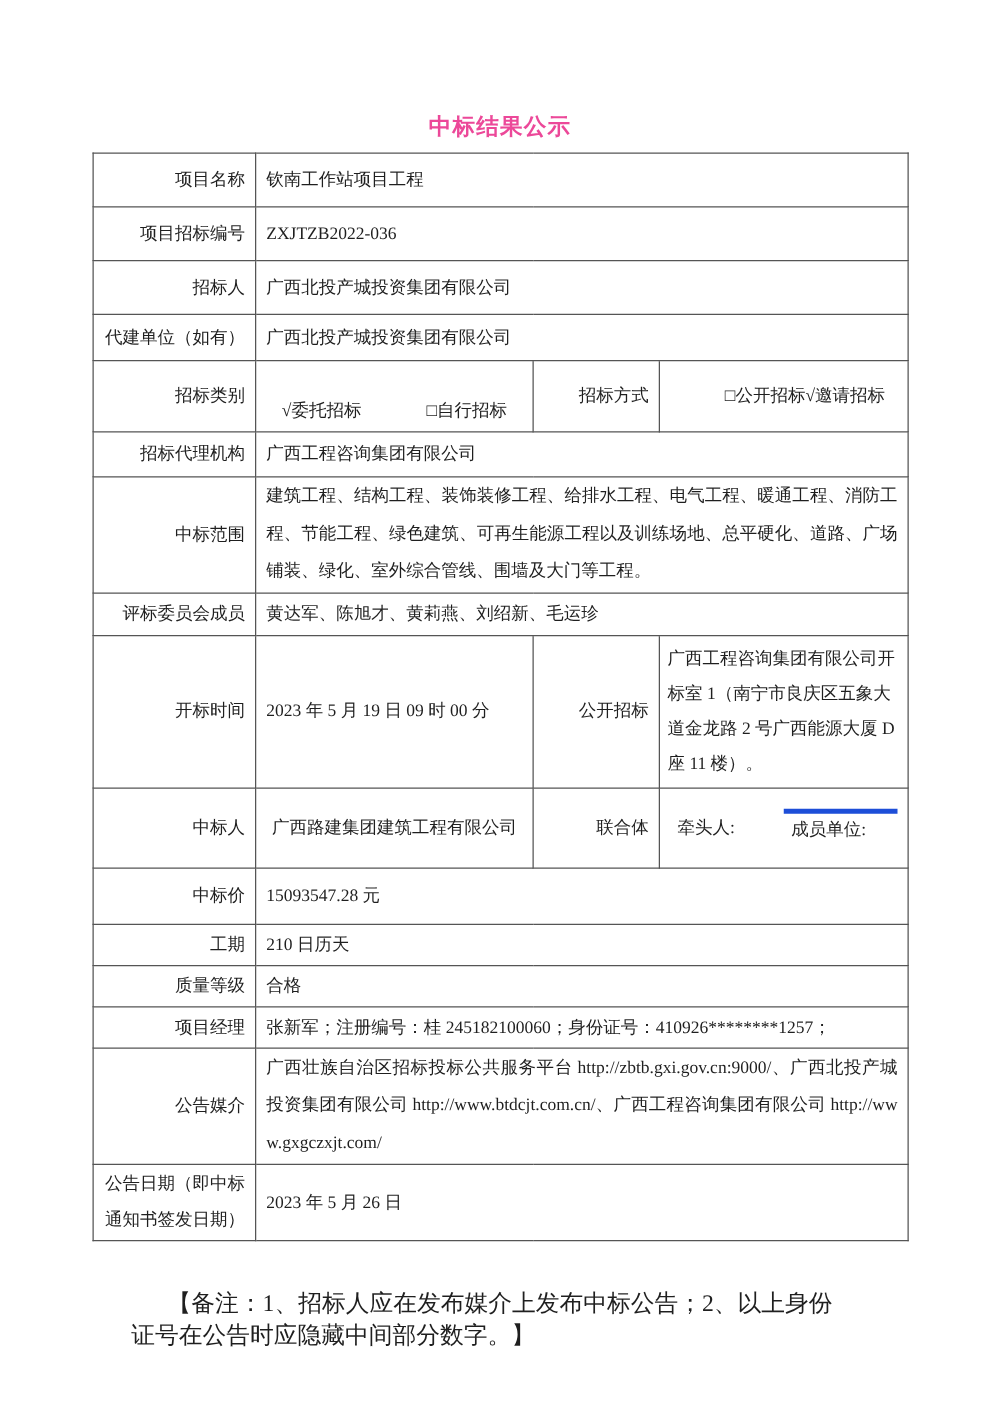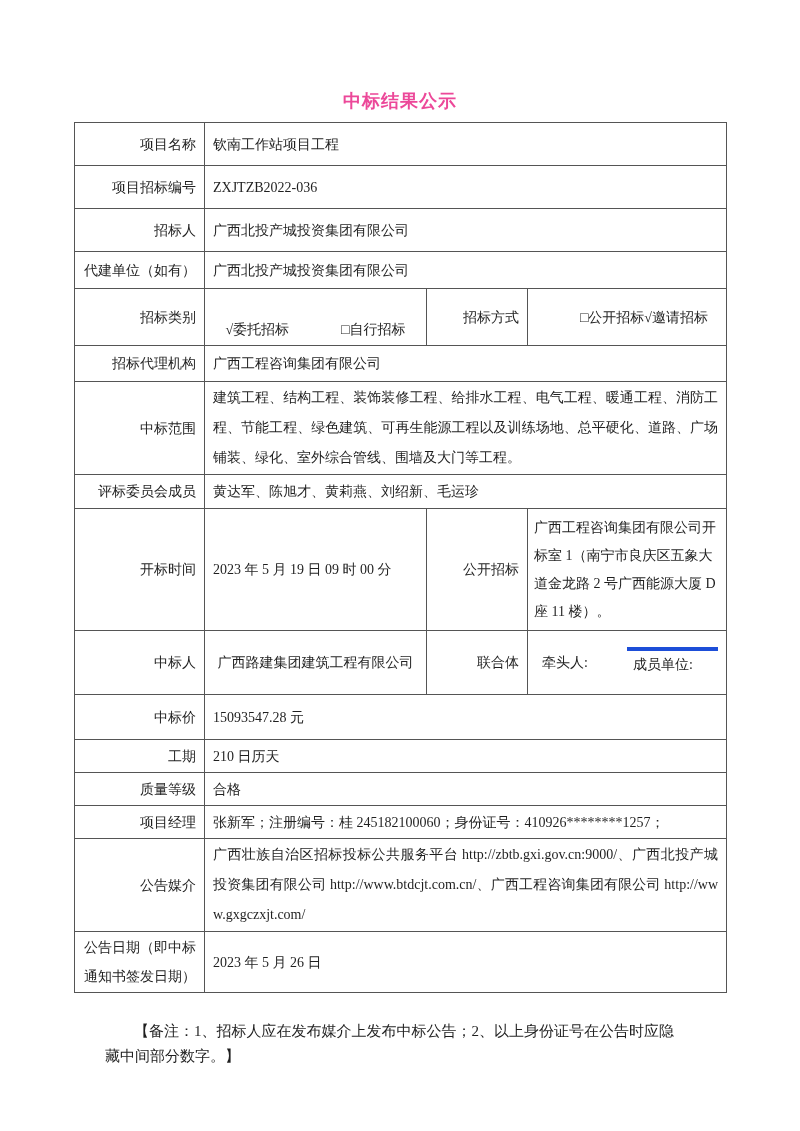--- a/index.html
+++ b/index.html
@@ -44,23 +44,23 @@
   .chk-row{display:flex;justify-content:center;gap:52px;margin-top:25px;}
   .chk-row2{display:flex;justify-content:flex-end;padding:0 10px 0 12px;}
   .split{display:flex;flex-direction:row;height:100%;}
   .split .half{
     flex:1;display:flex;align-items:center;
     padding:0 6px;line-height:28px;font-size:14px;
   }
   .split .half + .half{border-top:4px solid #1d4ed8;}
   td.media-cell{word-break:break-all;}
   .footer-note{
-    margin:26px 0 0 105px;
+    margin:38px 0 0 105px;
     width:577px;
-    font-size:15px;
+    font-size:19px;
     line-height:25px;
     text-indent:29px;
     color:#1f1f1f;
   }
 </style>
 </head>
 <body>
 
 <div class="page">
 

